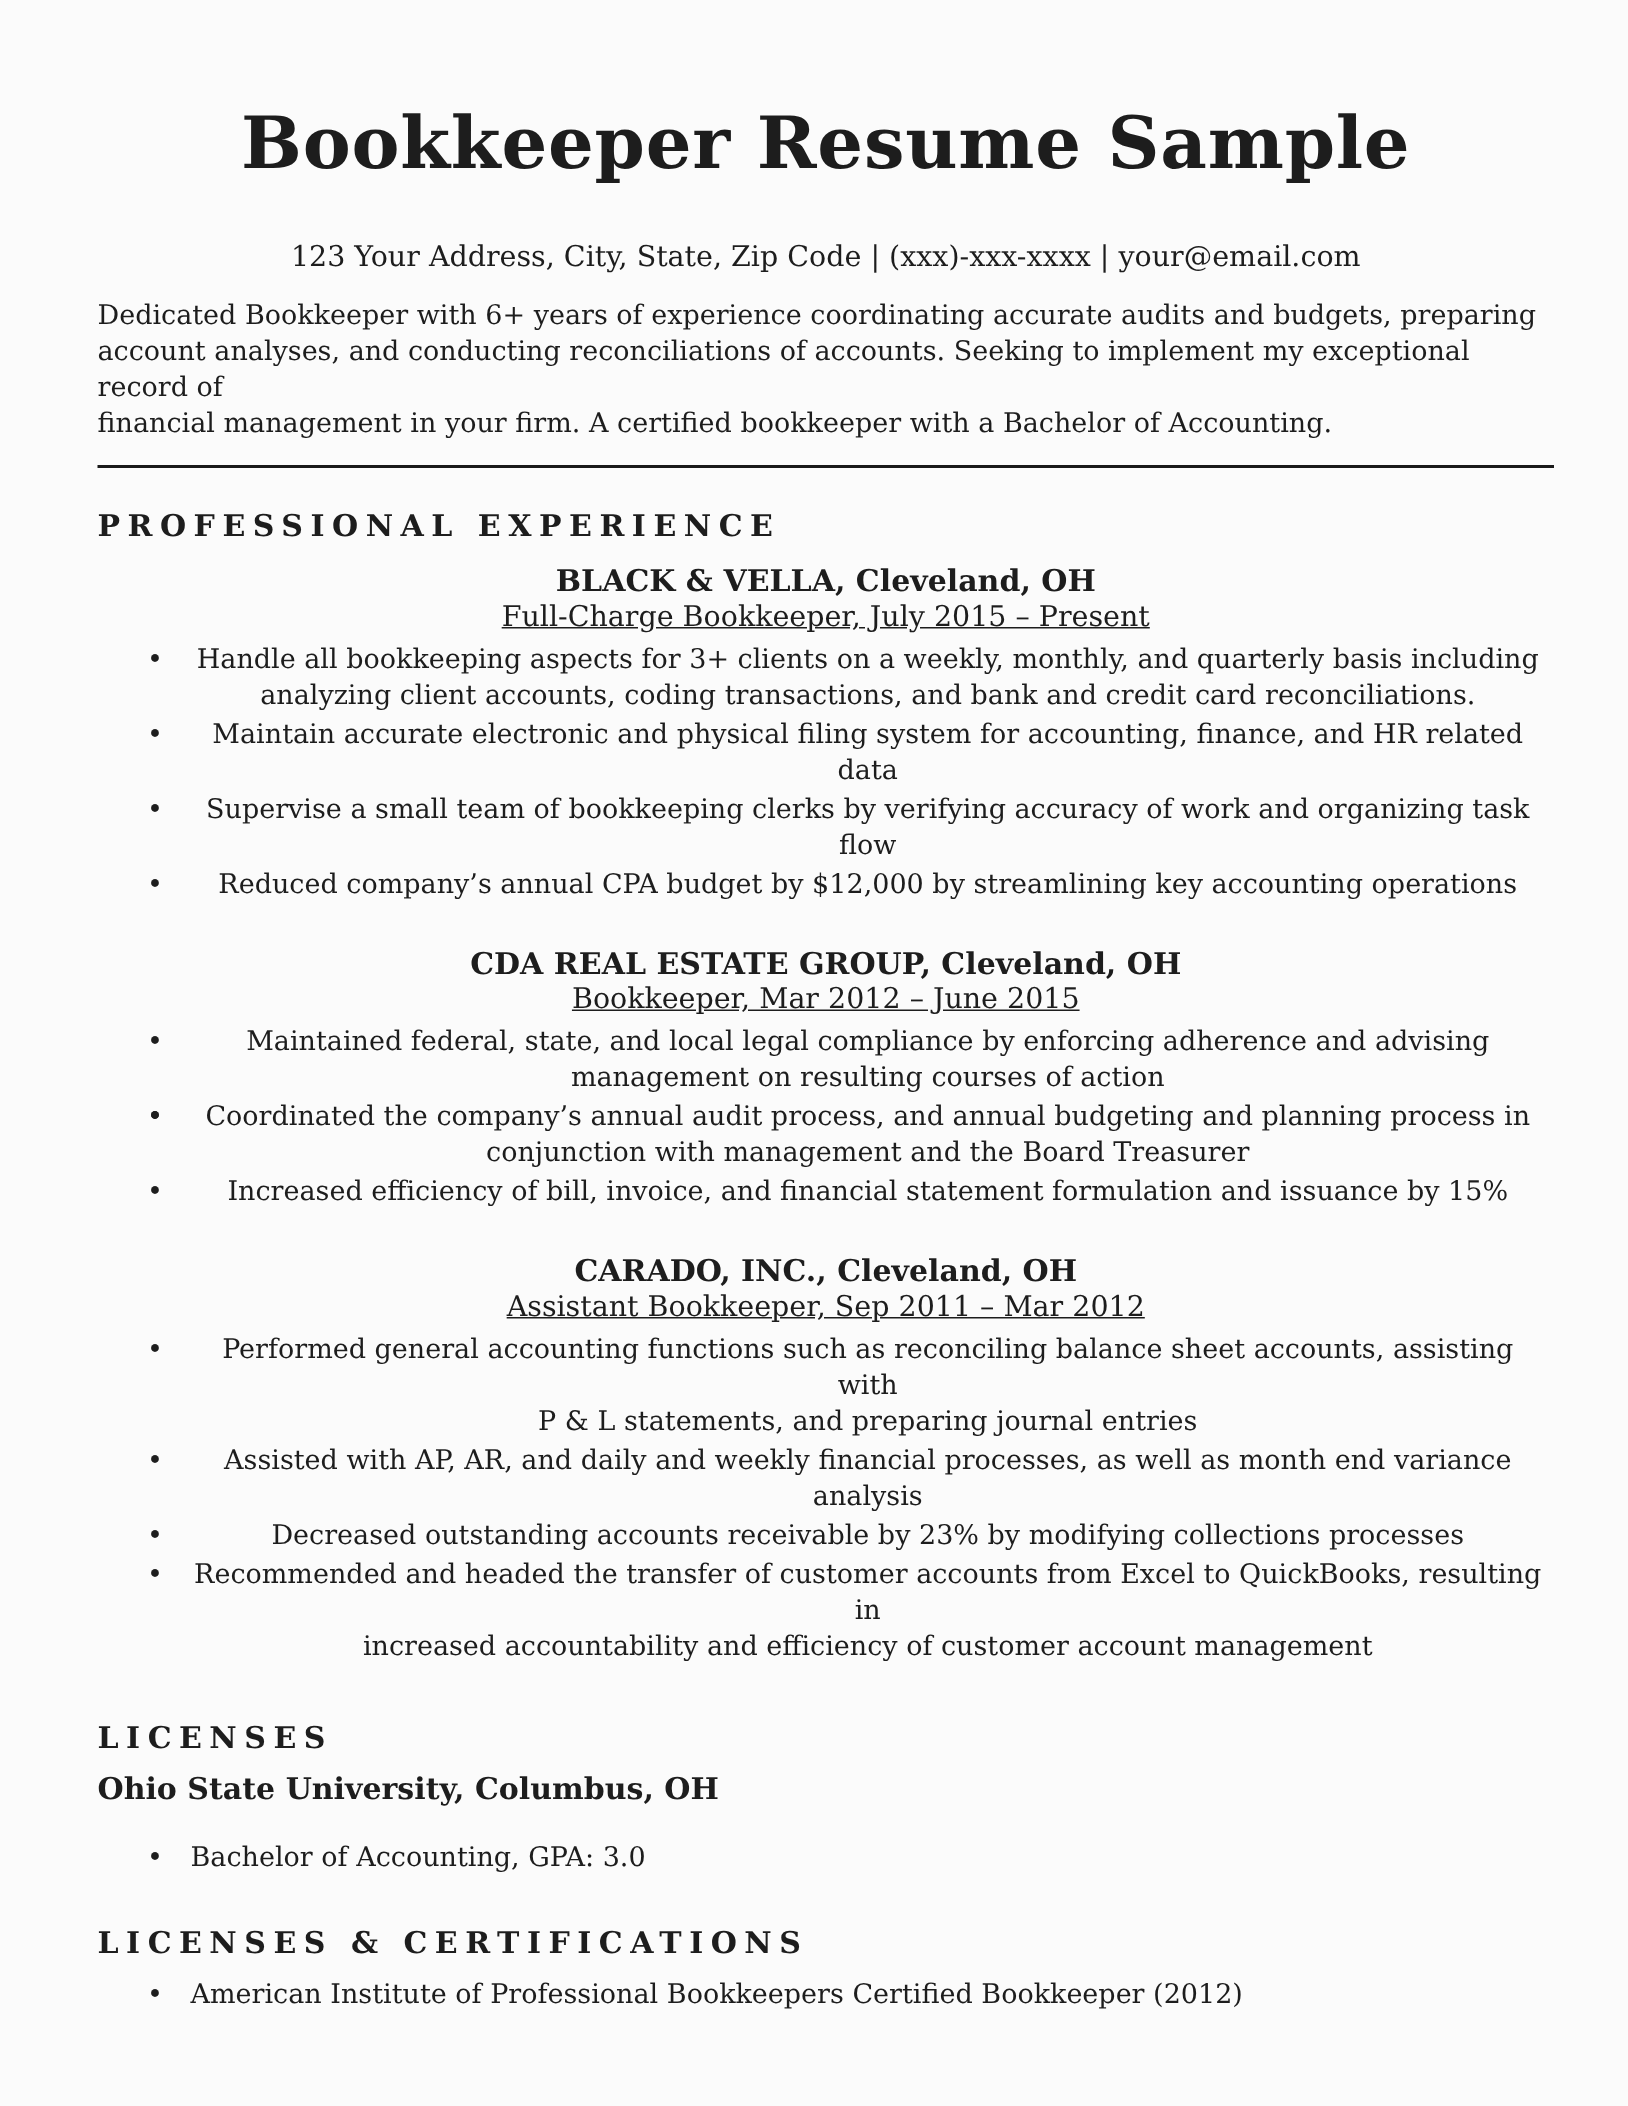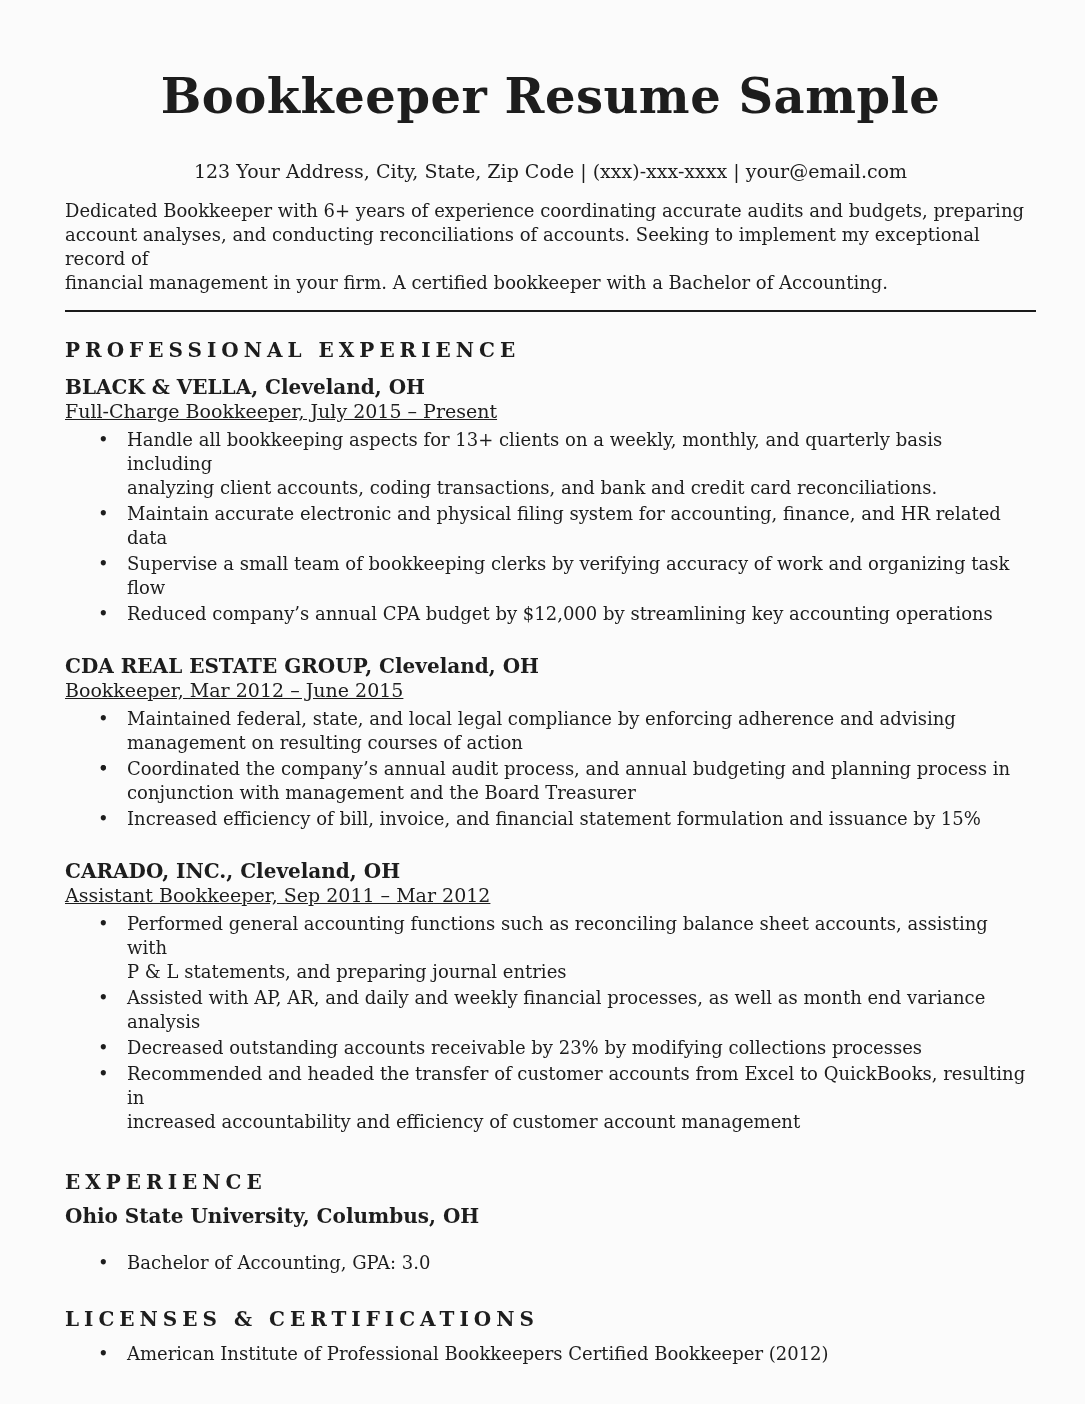--- a/index.html
+++ b/index.html
@@ -48,21 +48,21 @@
   }
   .section-heading {
     margin: 26px 0 0 0;
     font-size: 20px;
     font-weight: bold;
     letter-spacing: 5px;
     line-height: 24px;
   }
   .section-education .section-heading { margin-top: 36px; }
   .section-licenses  .section-heading { margin-top: 32px; }
-  .job { margin-top: 13px; }
+  .job { margin-top: 13px; text-align: center; }
   .job + .job { margin-top: 28px; }
   .company-name {
     font-size: 20px;
     font-weight: bold;
     line-height: 24px;
   }
   .role-line {
     font-size: 19px;
     line-height: 24px;
     text-decoration: underline;
@@ -112,21 +112,21 @@
     <h2 class="section-heading">PROFESSIONAL EXPERIENCE</h2>
     <div>
 
         <div class="job">
           <div class="company-name">BLACK &amp; VELLA, Cleveland, OH</div>
           <div class="role-line">Full-Charge Bookkeeper, July 2015 – Present</div>
           <ul class="bullets">
 
               <li>
                 <span class="marker">•</span>
-                <span class="bullet-text">Handle all bookkeeping aspects for 13+ clients on a weekly, monthly, and quarterly basis including
+                <span class="bullet-text">Handle all bookkeeping aspects for 3+ clients on a weekly, monthly, and quarterly basis including
 analyzing client accounts, coding transactions, and bank and credit card reconciliations.</span>
               </li>
 
               <li>
                 <span class="marker">•</span>
                 <span class="bullet-text">Maintain accurate electronic and physical filing system for accounting, finance, and HR related data</span>
               </li>
 
               <li>
                 <span class="marker">•</span>
@@ -193,21 +193,21 @@
                 <span class="marker">•</span>
                 <span class="bullet-text">Recommended and headed the transfer of customer accounts from Excel to QuickBooks, resulting in
 increased accountability and efficiency of customer account management</span>
               </li>
             </ul>
         </div>
       </div>
   </section>
 
   <section class="section-education">
-    <h2 class="section-heading">EXPERIENCE</h2>
+    <h2 class="section-heading">LICENSES</h2>
     <div class="company-name">Ohio State University, Columbus, OH</div>
     <ul class="bullets">
 
         <li>
           <span class="marker">•</span>
           <span class="bullet-text">Bachelor of Accounting, GPA: 3.0</span>
         </li>
       </ul>
   </section>
 

